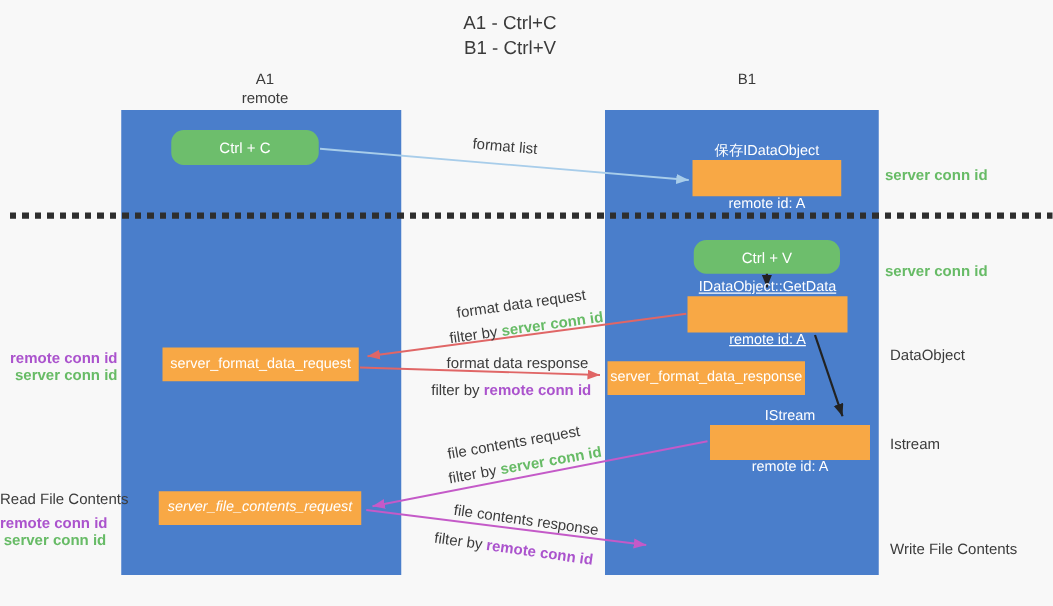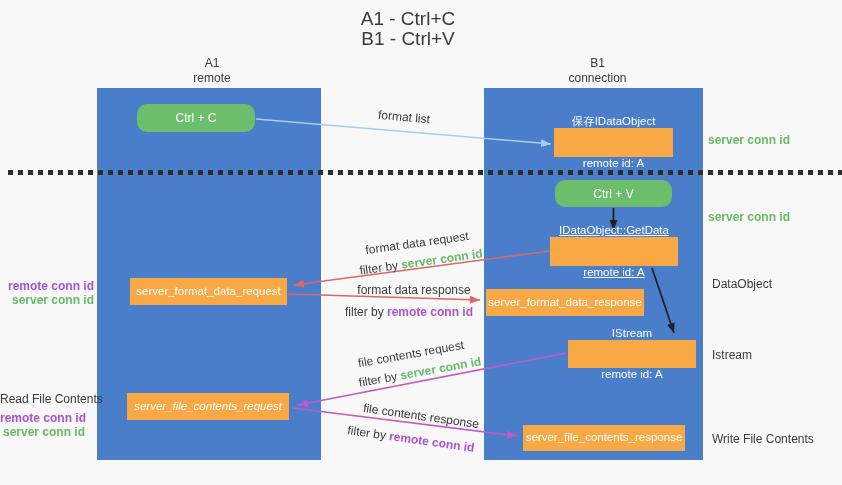--- a/index.html
+++ b/index.html
@@ -3,21 +3,21 @@
 <meta charset="utf-8">
 <style>
   html,body{margin:0;padding:0;}
   body{
     font-family:"Liberation Sans", sans-serif;
     background:var(--page-bg,#f8f8f8);
     width:842px;height:485px;overflow:hidden;
   }
   .stage{position:relative;width:842px;height:485px;background:var(--page-bg,#f8f8f8);}
   .title{position:absolute;left:318px;top:9px;width:180px;text-align:center;
-    font-size:19px;line-height:20px;color:var(--dark-text,#3b3b3b);}
+    font-size:15px;line-height:20px;color:var(--dark-text,#3b3b3b);}
   .col-header{position:absolute;text-align:center;font-size:12px;line-height:15px;
     color:var(--dark-text,#3b3b3b);}
   .column{position:absolute;top:88px;height:372px;background:var(--column-blue,#4a7ecb);z-index:1;}
   .dotted{position:absolute;left:8px;top:170px;width:834px;height:5px;z-index:2;
     background:repeating-linear-gradient(90deg,#2e2e2e 0 5px,transparent 5px 10px);}
   .overlay{position:absolute;left:0;top:0;z-index:3;pointer-events:none;}
   .box{position:absolute;z-index:4;display:flex;flex-direction:column;align-items:center;
     justify-content:center;color:#fff;text-align:center;white-space:nowrap;}
   .box.green{background:var(--box-green,#6dbe6c);font-size:12px;border-radius:10px;}
   .box.orange{background:var(--box-orange,#f8a845);font-size:11.5px;line-height:13.5px;gap:28px;}
@@ -38,21 +38,20 @@
     <div>A1 - Ctrl+C</div>
     <div>B1 - Ctrl+V</div>
   </div>
 
   <div class="col-header" style="left:100px;top:56px;width:224px;">
     <div>A1</div>
     <div>remote</div>
   </div>
   <div class="col-header" style="left:490px;top:56px;width:215px;">
     <div>B1</div>
-    <div>connection</div>
   </div>
 
   <div class="column" style="left:97px;width:224px;"></div>
   <div class="column" style="left:484px;width:219px;"></div>
 
   <div class="dotted"></div>
 
   <svg class="overlay" width="842" height="485">
     <defs>
       <marker id="mblue" markerUnits="userSpaceOnUse" markerWidth="12" markerHeight="10" refX="10" refY="4" orient="auto">
@@ -79,21 +78,21 @@
 
   <div class="box green" style="left:137px;top:104px;width:118px;height:28px;">
     <div>Ctrl + C</div>
   </div>
 
   <div class="box orange" style="left:554px;top:128px;width:119px;height:29px;">
     <div>保存IDataObject</div>
     <div>remote id: A</div>
   </div>
 
-  <div class="box green" style="left:555px;top:180px;width:117px;height:27px;align-items:center;">
+  <div class="box green" style="left:555px;top:192px;width:117px;height:27px;align-items:center;">
     <div>Ctrl + V</div>
   </div>
 
   <div class="box orange" style="left:550px;top:237px;width:128px;height:29px;text-decoration:underline;">
     <div>IDataObject::GetData</div>
     <div>remote id: A</div>
   </div>
 
   <div class="box orange" style="left:486px;top:289px;width:158px;height:27px;">
     <div>server_format_data_response</div>
@@ -105,23 +104,20 @@
 
   <div class="box orange" style="left:568px;top:340px;width:128px;height:28px;">
     <div>IStream</div>
     <div>remote id: A</div>
   </div>
 
   <div class="box orange" style="left:127px;top:393px;width:162px;height:27px;font-style:italic;">
     <div>server_file_contents_request</div>
   </div>
 
-  <div class="box orange" style="left:523px;top:425px;width:162px;height:26px;">
-    <div>server_file_contents_response</div>
-  </div>
 
   <div class="alabel" style="left:404px;top:117px;--r:5deg;">format list</div>
 
   <div class="alabel" style="left:417px;top:243px;--r:-8deg;">format data request</div>
   <div class="alabel" style="left:421px;top:262px;--r:-8deg;"><span>filter by </span><span class="g">server conn id</span></div>
 
   <div class="alabel" style="left:414px;top:290px;">format data response</div>
   <div class="alabel" style="left:409px;top:312px;"><span>filter by </span><span class="p">remote conn id</span></div>
 
   <div class="alabel" style="left:411px;top:354px;--r:-10deg;">file contents request</div>

